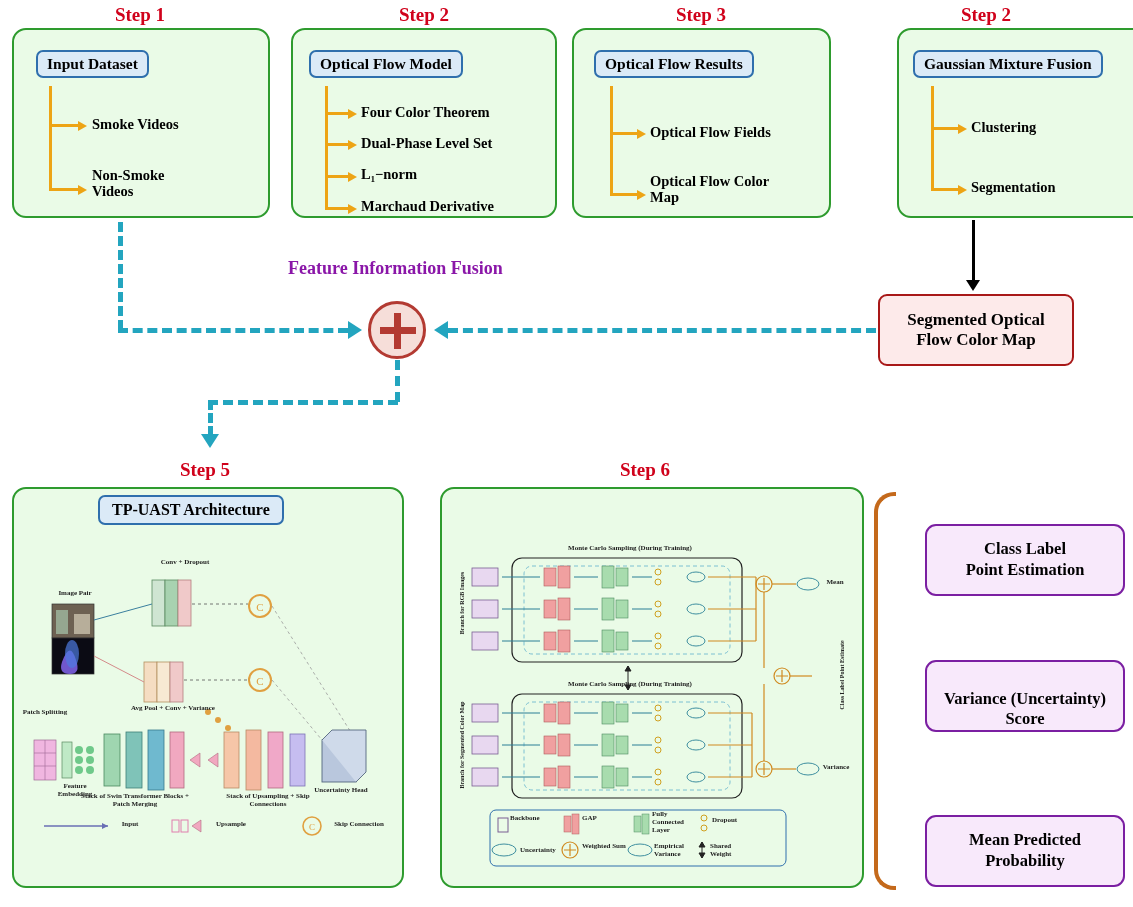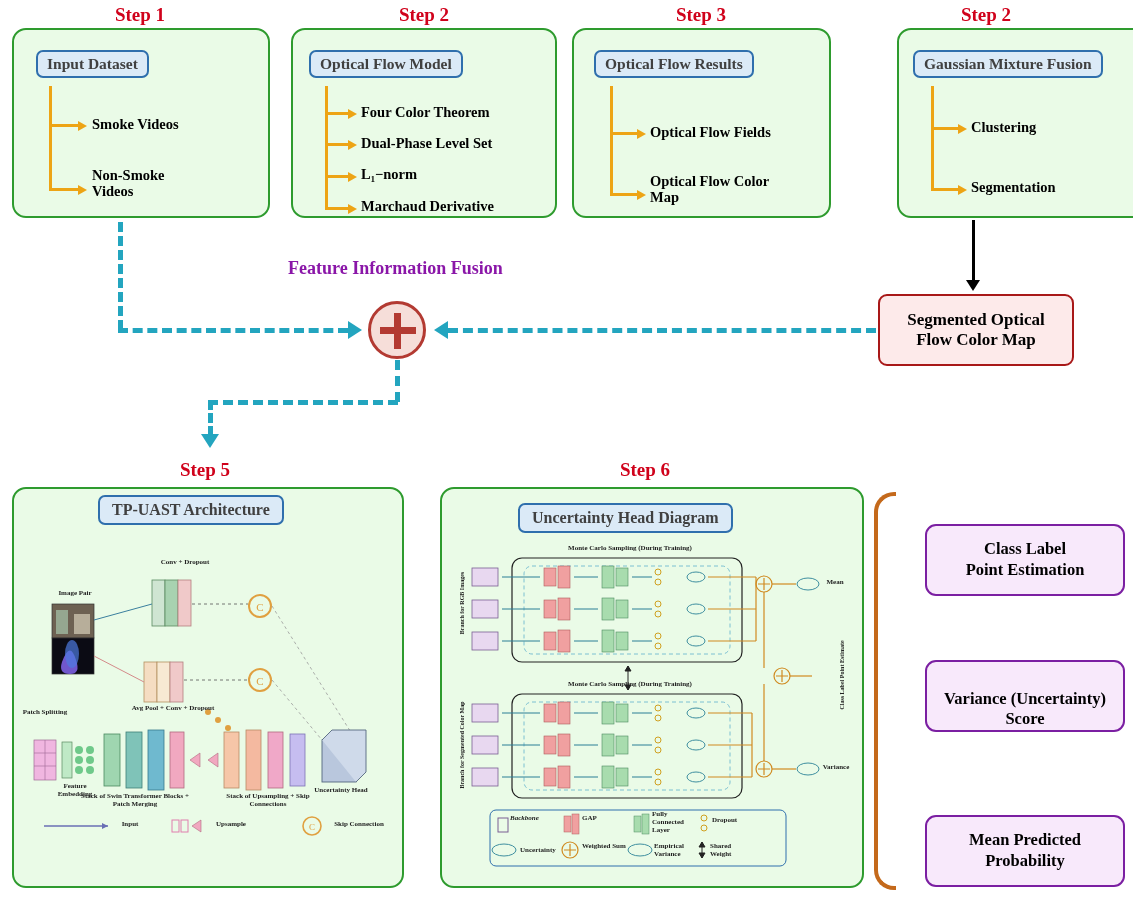--- a/index.html
+++ b/index.html
@@ -27,21 +27,21 @@
     border:2.5px solid #2e9b2e;
     border-radius:14px;
     box-sizing:border-box;
   }
   .blue-label{
     background:#dbeaf7;
     border:2px solid #2f6fad;
     border-radius:7px;
     font-weight:bold;
     font-size:15.5px;
-    color:#404040;
+    color:#000000;
     display:inline-block;
     padding:3px 9px;
     white-space:nowrap;
   }
   .sub-item{
     font-weight:bold;
     font-size:14.5px;
     color:#000;
     line-height:1.12;
   }
@@ -357,36 +357,33 @@
         <rect x="150" y="276" width="7" height="12" fill="none" stroke="#e07fae" stroke-width="1"></rect>
         <rect x="159" y="276" width="7" height="12" fill="none" stroke="#e07fae" stroke-width="1"></rect>
         <path d="M170 282 l9 -6 v12 z" fill="#f1a8c0" stroke="#b2697f" stroke-width="0.6"></path>
       </g>
       <circle cx="290" cy="282" r="9" fill="none" stroke="#e0a040" stroke-width="1.6"></circle>
       <text x="290" y="286" font-size="9" text-anchor="middle" fill="#e0a040" font-family="Liberation Serif, serif">C</text>
     </svg>
 
     <div class="mini-cap" style="left:118px;top:14px;width:90px;">Conv + Dropout</div>
     <div class="mini-cap" style="left:18px;top:45px;width:70px;">Image Pair</div>
-    <div class="mini-cap" style="left:96px;top:160px;width:110px;">Avg Pool + Conv + Dropout</div>
+    <div class="mini-cap" style="left:96px;top:160px;width:110px;">Avg Pool + Conv + Variance</div>
     <div class="mini-cap" style="left:0px;top:164px;width:46px;">Patch Splitting</div>
     <div class="mini-cap" style="left:30px;top:238px;width:46px;">Feature Embedding</div>
     <div class="mini-cap" style="left:58px;top:248px;width:110px;">Stack of Swin Transformer Blocks + Patch Merging</div>
     <div class="mini-cap" style="left:186px;top:248px;width:120px;">Stack of Upsampling + Skip Connections</div>
     <div class="mini-cap" style="left:288px;top:242px;width:62px;">Uncertainty Head</div>
     <div class="mini-cap" style="left:88px;top:276px;width:40px;">Input</div>
     <div class="mini-cap" style="left:182px;top:276px;width:54px;">Upsample</div>
     <div class="mini-cap" style="left:302px;top:276px;width:70px;">Skip Connection</div>
   </div>
 </div>
 
 <div class="abs green-box" style="left:440px;top:487px;width:424px;height:401px;">
-  <div class="abs" style="left:76px;top:14px;">
-    <span class="blue-label" style="font-size:16px;padding:4px 12px;">Uncertainty Head Diagram</span>
-  </div>
 
   <div class="abs" style="left:10px;top:55px;width:404px;height:330px;">
     <svg width="404" height="330" viewBox="0 0 404 330">
 
       <rect x="60" y="14" width="230" height="104" rx="10" fill="none" stroke="#222" stroke-width="1.2"></rect>
       <rect x="72" y="22" width="206" height="88" rx="8" fill="none" stroke="#6fb9cf" stroke-width="0.9" stroke-dasharray="4,3"></rect>
 
       <rect x="60" y="150" width="230" height="104" rx="10" fill="none" stroke="#222" stroke-width="1.2"></rect>
       <rect x="72" y="158" width="206" height="88" rx="8" fill="none" stroke="#6fb9cf" stroke-width="0.9" stroke-dasharray="4,3"></rect>
 
@@ -527,21 +524,21 @@
     </svg>
 
     <div class="mini-cap" style="left:78px;top:0px;width:200px;">Monte Carlo Sampling (During Training)</div>
     <div class="mini-cap" style="left:78px;top:136px;width:200px;">Monte Carlo Sampling (During Training)</div>
     <div class="mini-cap tiny" style="left:-25px;top:56px;width:70px;transform:rotate(-90deg);">Branch for RGB Images</div>
     <div class="mini-cap tiny" style="left:-42px;top:198px;width:104px;transform:rotate(-90deg);">Branch for Segmented Color Map</div>
     <div class="mini-cap" style="left:366px;top:34px;width:34px;">Mean</div>
     <div class="mini-cap" style="left:364px;top:219px;width:40px;">Variance</div>
     <div class="mini-cap tiny" style="left:340px;top:128px;width:100px;transform:rotate(-90deg);">Class Label Point Estimate</div>
 
-    <div class="mini-cap" style="left:58px;top:270px;width:46px;text-align:left;font-style:italic;">Backbone</div>
+    <div class="mini-cap" style="left:58px;top:270px;width:46px;text-align:left;">Backbone</div>
     <div class="mini-cap" style="left:130px;top:270px;width:36px;text-align:left;">GAP</div>
     <div class="mini-cap" style="left:200px;top:266px;width:48px;text-align:left;">Fully Connected Layer</div>
     <div class="mini-cap" style="left:260px;top:272px;width:44px;text-align:left;">Dropout</div>
     <div class="mini-cap" style="left:68px;top:302px;width:50px;text-align:left;">Uncertainty</div>
     <div class="mini-cap" style="left:130px;top:298px;width:46px;text-align:left;">Weighted Sum</div>
     <div class="mini-cap" style="left:202px;top:298px;width:50px;text-align:left;">Empirical Variance</div>
     <div class="mini-cap" style="left:258px;top:298px;width:44px;text-align:left;">Shared Weight</div>
   </div>
 </div>
 

